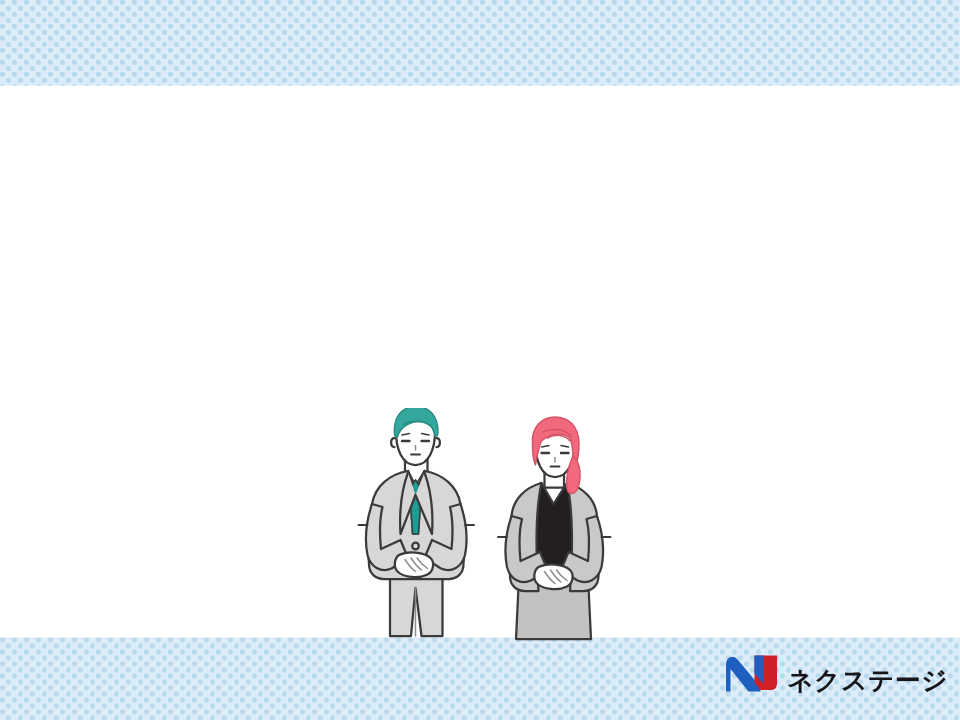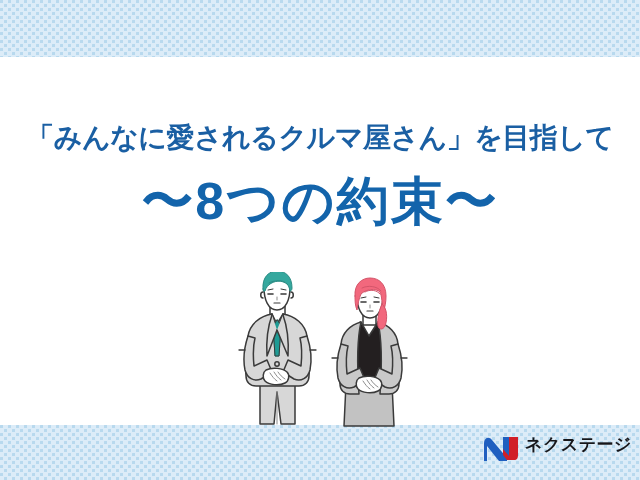--- a/index.html
+++ b/index.html
@@ -72,45 +72,41 @@
     height: 158px;
   }
   #illustration svg { display: block; }
 
   
   #logo {
     position: absolute;
     right: 8px;
     top: 436px;
     display: flex;
-    align-items: flex-start;
+    align-items: flex-end;
     gap: 6px;
   }
   #logo-mark { display: block; }
   #logo-text {
     font-size: 17px;
     font-weight: 700;
     color: #16161a;
     letter-spacing: 0.5px;
     line-height: 1;
     white-space: nowrap;
   }
 </style>
 </head>
 <body>
 
 <div id="stage">
 
   <div class="dot-band" id="band-top"></div>
   <div class="dot-band" id="band-bottom"></div>
 
-  <div id="headline">
-    <span id="title-line-1">「みんなに愛されるクルマ屋さん」を目指して</span>
-    <span id="title-line-2">〜8つの約束〜</span>
-  </div>
 
   <div id="illustration">
     <svg width="180" height="158" viewBox="0 0 180 158" xmlns="http://www.w3.org/2000/svg">
       <g stroke="#3a3a3a" stroke-width="1.5" stroke-linejoin="round" stroke-linecap="round" fill="none">
 
         <g>
 
           <path d="M24 108 L24 152 L38 152 L41 120 L45 152 L59 152 L59 108 Z" fill="#d7d7d7"></path>
           <path d="M41 120 L41 152" stroke="#8d8d8d" stroke-width="1"></path>
 

